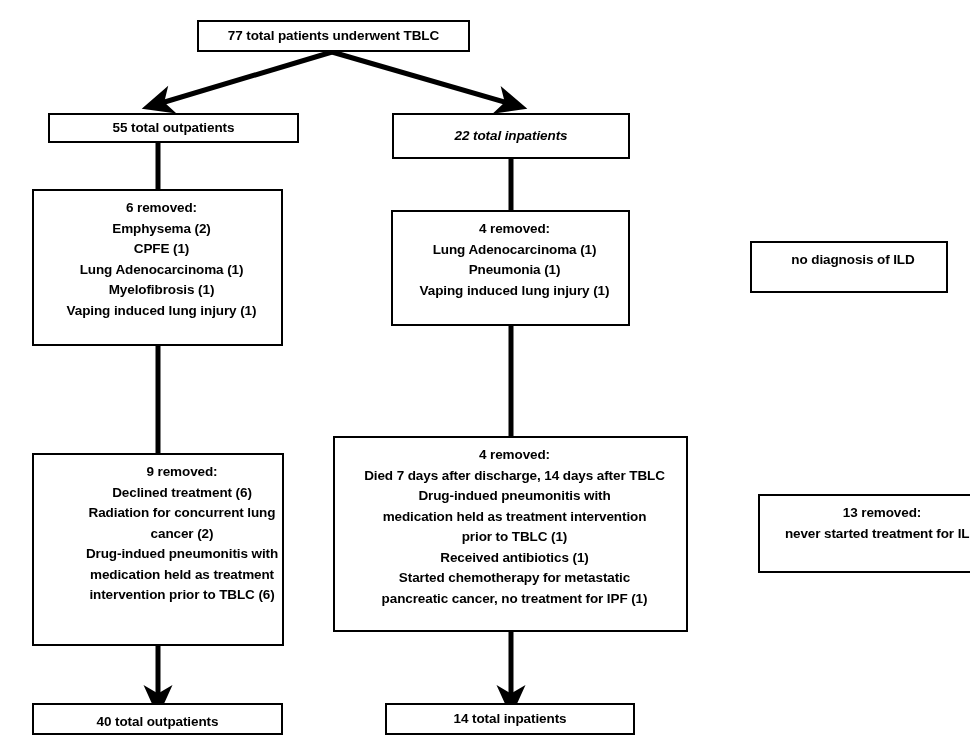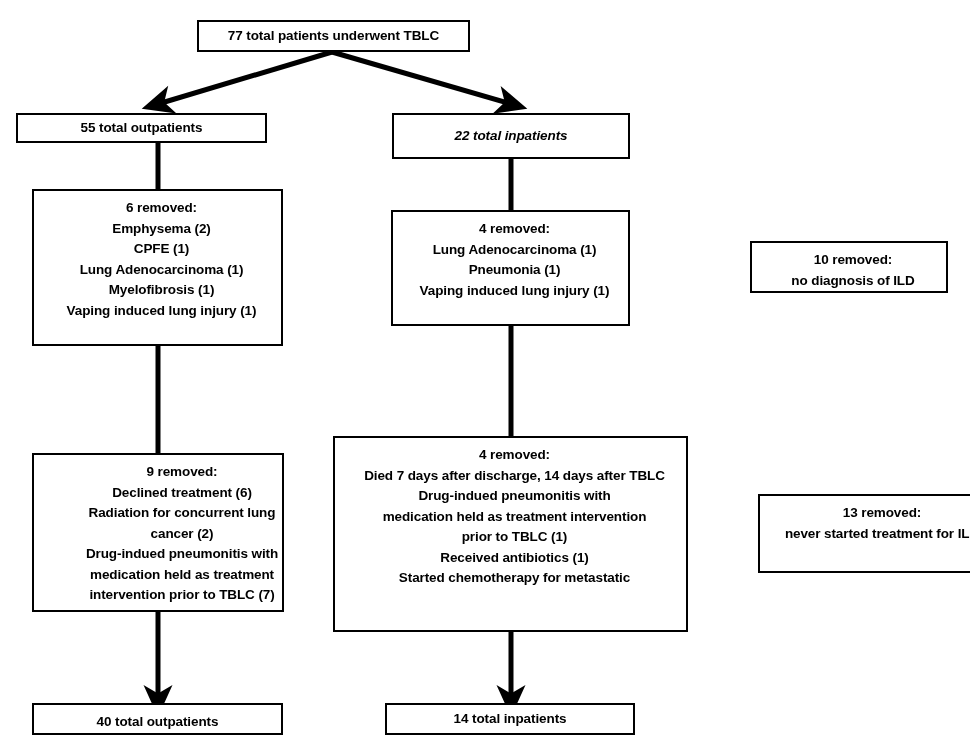--- a/index.html
+++ b/index.html
@@ -73,21 +73,21 @@
 
     <line x1="511" y1="143" x2="511" y2="229" stroke="#000000" stroke-width="5" marker-end="url(#arrowhead)"></line>
     <line x1="511" y1="326" x2="511" y2="456" stroke="#000000" stroke-width="5" marker-end="url(#arrowhead)"></line>
     <line x1="511" y1="592" x2="511" y2="700" stroke="#000000" stroke-width="5" marker-end="url(#arrowhead)"></line>
   </svg>
 
   <div class="flow-box centered" style="left:197px; top:20px; width:273px; height:32px;">
     <span>77 total patients underwent TBLC</span>
   </div>
 
-  <div class="flow-box centered" style="left:16px; top:113px; width:251px; height:30px;">
+  <div class="flow-box centered" style="left:48px; top:113px; width:251px; height:30px;">
     <span>55 total outpatients</span>
   </div>
 
   <div class="flow-box centered" style="left:392px; top:113px; width:238px; height:46px;font-style:italic;">
     <span>22 total inpatients</span>
   </div>
 
   <div class="flow-box listed" style="left:32px; top:189px; width:251px; height:157px;">
     <span class="line">6 removed:</span>
     <span class="line">Emphysema (2)</span>
@@ -98,42 +98,42 @@
   </div>
 
   <div class="flow-box listed" style="left:391px; top:210px; width:239px; height:116px;">
     <span class="line">4 removed:</span>
     <span class="line">Lung Adenocarcinoma (1)</span>
     <span class="line">Pneumonia (1)</span>
     <span class="line">Vaping induced lung injury (1)</span>
   </div>
 
   <div class="flow-box listed" style="left:750px; top:241px; width:198px; height:52px;">
-    <span class="line">10 removed:</span>
     <span class="line">no diagnosis of ILD</span>
   </div>
 
-  <div class="flow-box listed" style="left:32px; top:453px; width:252px; height:159px;padding-left:48px;">
+  <div class="flow-box listed" style="left:32px; top:453px; width:252px; height:193px;padding-left:48px;">
     <span class="line">9 removed:</span>
     <span class="line">Declined treatment (6)</span>
     <span class="line">Radiation for concurrent lung</span>
     <span class="line">cancer (2)</span>
     <span class="line">Drug-indued pneumonitis with</span>
     <span class="line">medication held as treatment</span>
-    <span class="line">intervention prior to TBLC (7)</span>
+    <span class="line">intervention prior to TBLC (6)</span>
   </div>
 
   <div class="flow-box listed" style="left:333px; top:436px; width:355px; height:196px;">
     <span class="line">4 removed:</span>
     <span class="line">Died 7 days after discharge, 14 days after TBLC</span>
     <span class="line">Drug-indued pneumonitis with</span>
     <span class="line">medication held as treatment intervention</span>
     <span class="line">prior to TBLC (1)</span>
     <span class="line">Received antibiotics (1)</span>
     <span class="line">Started chemotherapy for metastatic</span>
+    <span class="line">pancreatic cancer, no treatment for IPF (1)</span>
   </div>
 
   <div class="flow-box listed" style="left:758px; top:494px; width:240px; height:79px;">
     <span class="line">13 removed:</span>
     <span class="line">never started treatment for ILD</span>
   </div>
 
   <div class="flow-box centered" style="left:32px; top:703px; width:251px; height:32px;align-items:flex-end;">
     <span>40 total outpatients</span>
   </div>

